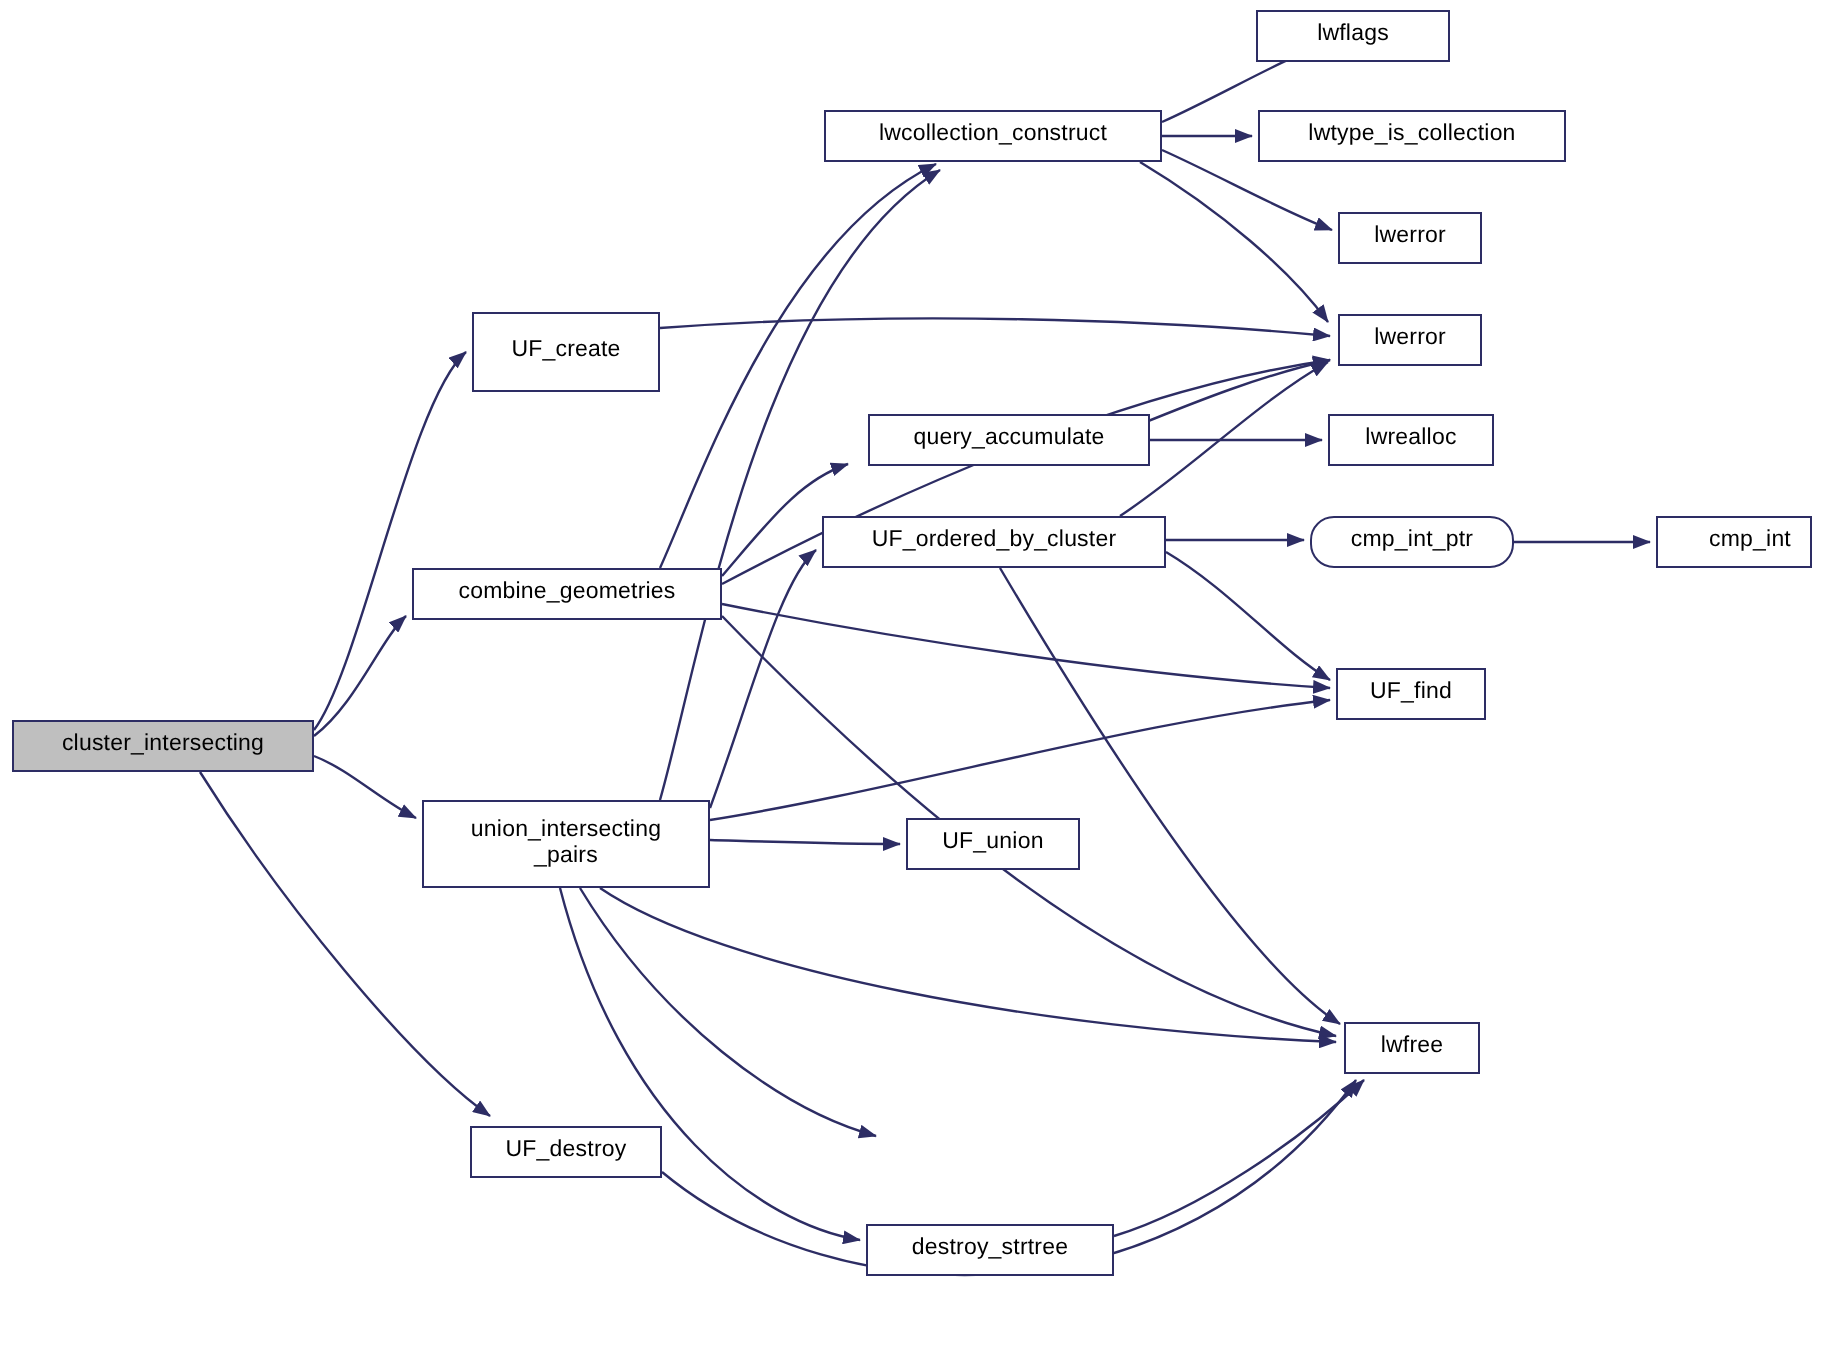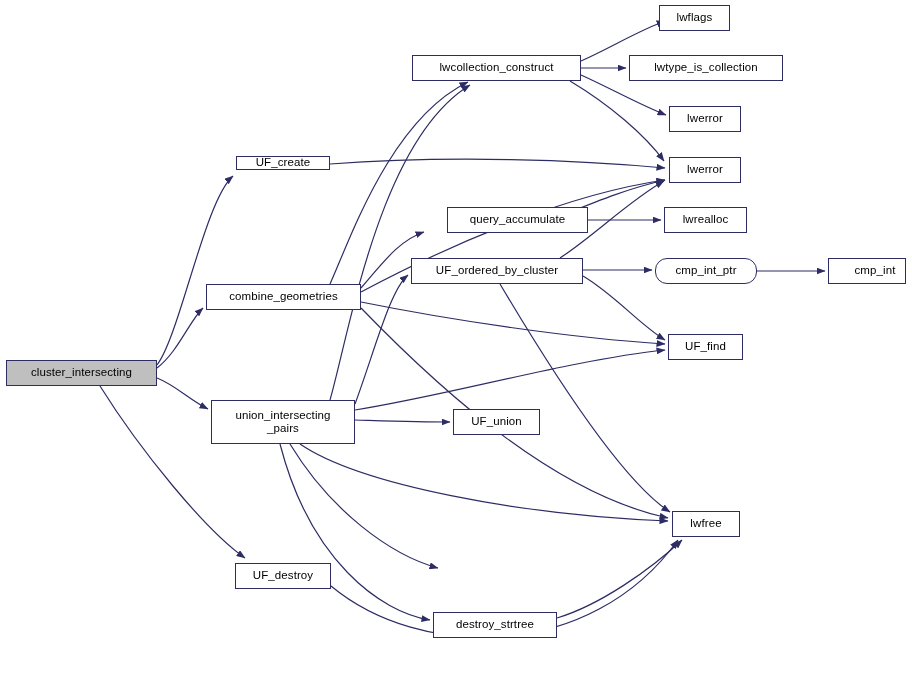--- a/index.html
+++ b/index.html
@@ -92,41 +92,41 @@
       <path d="M757,271 C780,271 800,271 825,271"></path>
 
       <path d="M331,586 C420,660 590,662 678,540"></path>
 
       <path d="M557,618 C600,605 650,570 682,540"></path>
     </g>
   </svg>
 
   <div class="node highlight" style="left:6px; top:360px; width:151px; height:26px;">cluster_intersecting</div>
 
-  <div class="node" style="left:236px; top:156px; width:94px; height:14px;">UF_create</div>
+  <div class="node" style="left:236px; top:156px; width:94px; height:40px;">UF_create</div>
 
   <div class="node" style="left:206px; top:284px; width:155px; height:26px;">combine_geometries</div>
 
   <div class="node" style="left:211px; top:400px; width:144px; height:44px;">union_intersecting
 _pairs</div>
 
   <div class="node" style="left:235px; top:563px; width:96px; height:26px;">UF_destroy</div>
 
   <div class="node" style="left:412px; top:55px; width:169px; height:26px;">lwcollection_construct</div>
 
-  <div class="node" style="left:447px; top:207px; width:141px; height:26px;">query_accumulate</div>
+  <div class="node" style="left:434px; top:207px; width:141px; height:26px;">query_accumulate</div>
 
   <div class="node" style="left:411px; top:258px; width:172px; height:26px;">UF_ordered_by_cluster</div>
 
   <div class="node" style="left:453px; top:409px; width:87px; height:26px;">UF_union</div>
 
 
   <div class="node" style="left:433px; top:612px; width:124px; height:26px;">destroy_strtree</div>
 
-  <div class="node" style="left:659px; top:5px; width:71px; height:26px;">lwflags</div>
+  <div class="node" style="left:628px; top:5px; width:97px; height:26px;">lwflags</div>
 
   <div class="node" style="left:629px; top:55px; width:154px; height:26px;">lwtype_is_collection</div>
 
   <div class="node" style="left:669px; top:106px; width:72px; height:26px;">lwerror</div>
 
   <div class="node" style="left:669px; top:157px; width:72px; height:26px;">lwerror</div>
 
   <div class="node" style="left:664px; top:207px; width:83px; height:26px;">lwrealloc</div>
 
   <div class="node" style="left:655px; top:258px; width:102px; height:26px;border-radius:12px;">cmp_int_ptr</div>

